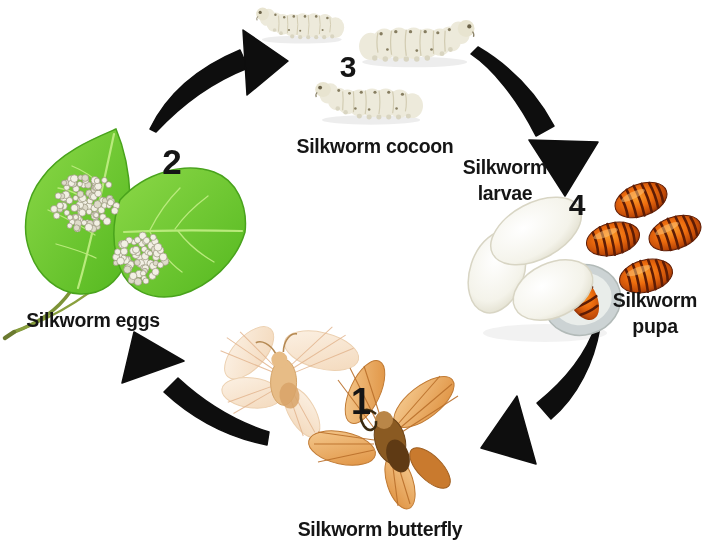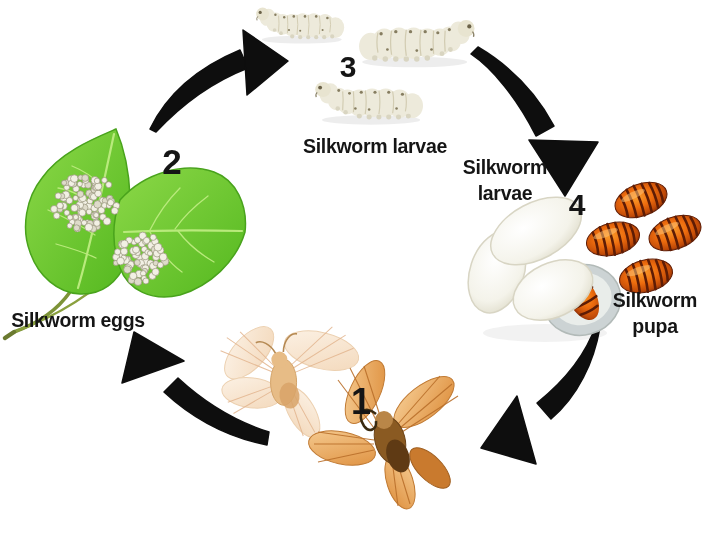--- a/index.html
+++ b/index.html
@@ -358,22 +358,23 @@
       <circle cx="-6" cy="-20" r="9" fill="#b98648"></circle>
       <path d="M-14,-26 C-26,-36 -34,-26 -26,-14 C-21,-7 -13,-10 -14,-19" stroke="#3a2a10" stroke-width="2.6" fill="none"></path>
     </g>
   </svg>
 
   <div class="num" style="left:361px;top:402px;font-size:36px">1</div>
   <div class="num" style="left:172px;top:162px;font-size:35px">2</div>
   <div class="num" style="left:348px;top:67px;font-size:30px">3</div>
   <div class="num" style="left:577px;top:205px;font-size:30px">4</div>
 
-  <div class="lbl" style="left:375px;top:146px">Silkworm larvae</div>
-  <div class="lbl" style="left:78px;top:320px">Silkworm eggs</div>
+  <div class="lbl" style="left:375px;top:146px">Silkworm cocoon</div>
+  <div class="lbl" style="left:93px;top:320px">Silkworm eggs</div>
+  <div class="lbl" style="left:380px;top:529px">Silkworm butterfly</div>
 
   <div class="lbl" style="left:505px;top:180px">
     <div>Silkworm</div>
     <div>larvae</div>
   </div>
   <div class="lbl" style="left:655px;top:313px">
     <div>Silkworm</div>
     <div>pupa</div>
   </div>
 </div>

